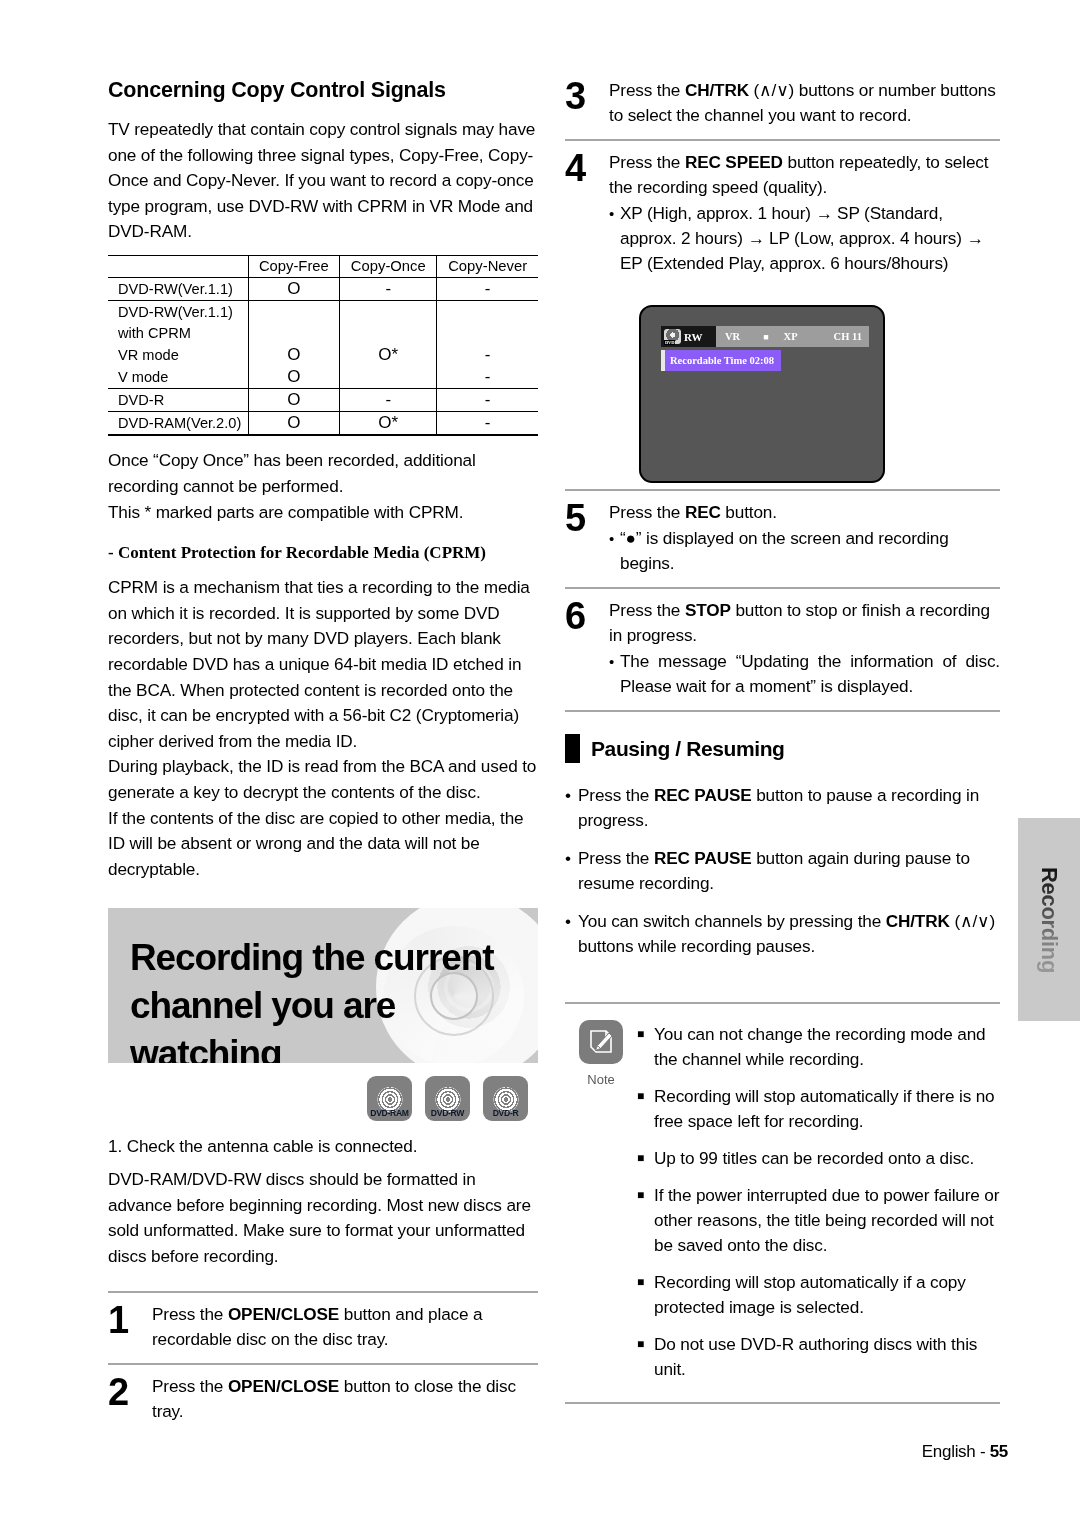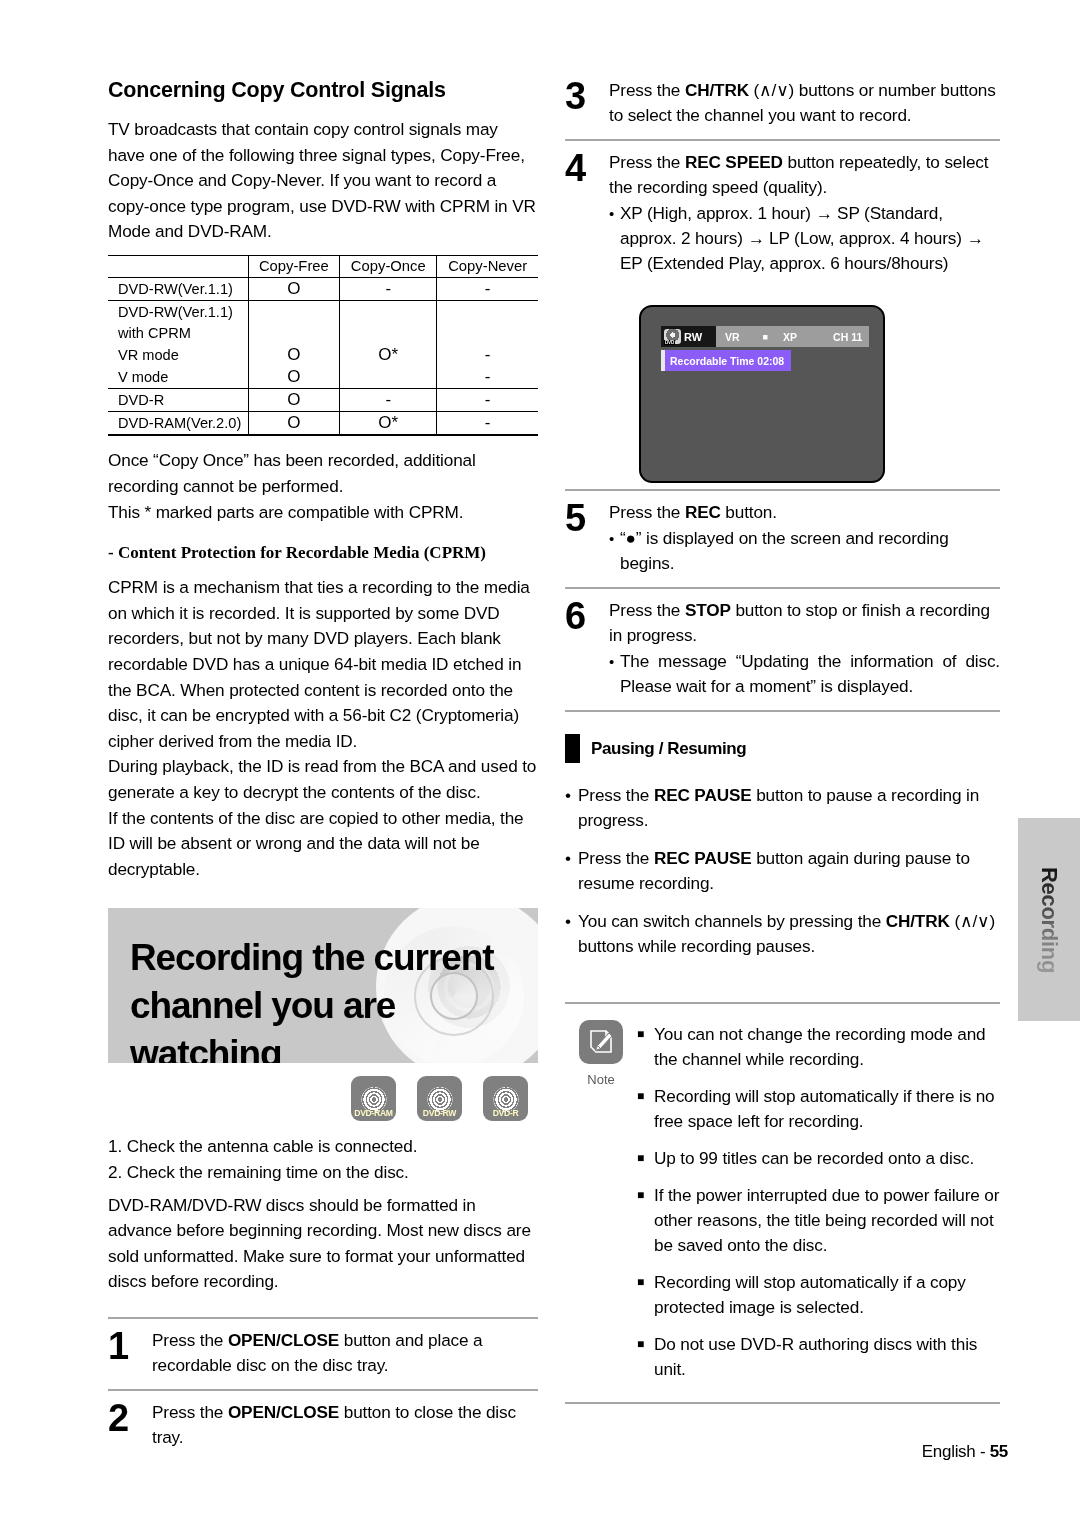--- a/index.html
+++ b/index.html
@@ -91,21 +91,21 @@
     letter-spacing:-1.1px;
   }
 
   
   .media-row {
     display:flex; gap:13px; justify-content:flex-end;
     width:430px; margin-top:13px; padding-right:10px;
   }
   .media-ico {
     width:45px; height:45px; border-radius:9px; background:#808080;
-    position:relative; color:#fef9c3;margin-left:8px;
+    position:relative; color:#0f172a;
   }
   .media-ico .glyph {
     position:absolute; left:50%; top:11px; transform:translateX(-50%);
     width:25px; height:25px; border-radius:50%;
     background:
       radial-gradient(circle at 50% 50%,
         #808080 0 14%,
         #ffffff 14% 22%,
         #808080 22% 30%,
         #ffffff 30% 40%,
@@ -130,21 +130,21 @@
   .step .txt b { font-weight:bold; }
   .sub-bullet { display:flex; margin-top:1px; }
   .sub-bullet .dot { width:11px; flex:0 0 11px; font-size:15px; line-height:25px; }
   .sub-bullet .sb-txt { flex:1; }
   .justify { text-align:justify; }
 
   
   .osd {
     width:246px; height:178px; margin:18px 0 6px 74px;
     background:#565656; border:2.5px solid #000; border-radius:13px;
-    position:relative; overflow:hidden;
+    position:relative; overflow:hidden;font-family:Liberation Serif, serif;
   }
   .osd .statusbar {
     position:absolute; left:20px; top:19px; width:208px; height:21px;
     background:#9d9d9d; display:flex; align-items:center;
     font-size:10.5px; font-weight:bold; color:#ffffff;
   }
   .osd .disc-badge {
     width:55px; height:21px; background:#171717; display:flex;
     align-items:center; gap:3px; padding-left:3px;
     position:relative;
@@ -173,21 +173,21 @@
   .osd .rectime span { padding-left:5px; }
 
   
   .blt { display:flex; margin:0 0 13px 0; font-size:17.2px; line-height:25px; }
   .blt .bdot { width:13px; flex:0 0 13px; }
   .blt .btxt { flex:1; letter-spacing:-0.15px; }
 
   
   .sq-head { display:flex; align-items:center; margin:22px 0 20px 0; }
   .sq-head .sq { width:15px; height:29px; background:#000; margin-right:11px; }
-  .sq-head .sq-t { font-size:17px; font-weight:bold; letter-spacing:-0.4px; }
+  .sq-head .sq-t { font-size:21px; font-weight:bold; letter-spacing:-0.4px; }
 
   
   .notebox { display:flex; padding-top:16px; }
   .note-ico-wrap { width:72px; flex:0 0 72px; text-align:center; }
   .note-ico {
     width:44px; height:44px; border-radius:10px; background:#7c7c7c;
     margin:0 auto; position:relative;
   }
   .note-ico .pencil {
     position:absolute; left:9px; top:8px; width:26px; height:27px;
@@ -228,21 +228,21 @@
 </style>
 </head>
 <body>
 
 <div class="page">
 
   <div class="col-left">
 
     <h2 class="sec-title">Concerning Copy Control Signals</h2>
 
-    <p class="body">TV broadcasts that contain copy control signals may have one of the following three signal types, Copy-Free, Copy-Once and Copy-Never. If you want to record a copy-once type program, use DVD-RW with CPRM in VR Mode and DVD-RAM.</p>
+    <p class="body">TV repeatedly that contain copy control signals may have one of the following three signal types, Copy-Free, Copy-Once and Copy-Never. If you want to record a copy-once type program, use DVD-RW with CPRM in VR Mode and DVD-RAM.</p>
 
     <table class="cc">
       <tbody>
           <tr class="head tb-top tb-med">
         <th class="rowhead"></th>
         <th>Copy-Free</th>
         <th>Copy-Once</th>
         <th>Copy-Never</th>
       </tr>
       <tr class="tb-med">
@@ -317,21 +317,20 @@
         <div class="lbl">DVD-RW</div>
       </div>
       <div class="media-ico">
         <div class="glyph"></div>
         <div class="lbl">DVD-R</div>
       </div>
     </div>
 
     <div style="height:13px"></div>
     <p class="body">1. Check the antenna cable is connected.</p>
-    <p class="body">2. Check the remaining time on the disc.</p>
     <div style="height:7px"></div>
     <p class="body">DVD-RAM/DVD-RW discs should be formatted in advance before beginning recording. Most new discs are sold unformatted. Make sure to format your unformatted discs before recording.</p>
 
     <div style="height:22px"></div>
     <div class="rule"></div>
 
     <div class="step">
       <div class="num">1</div>
       <div class="txt">
         <span>Press the </span><b>OPEN/CLOSE</b><span> button and place a recordable disc on the disc tray.</span>

